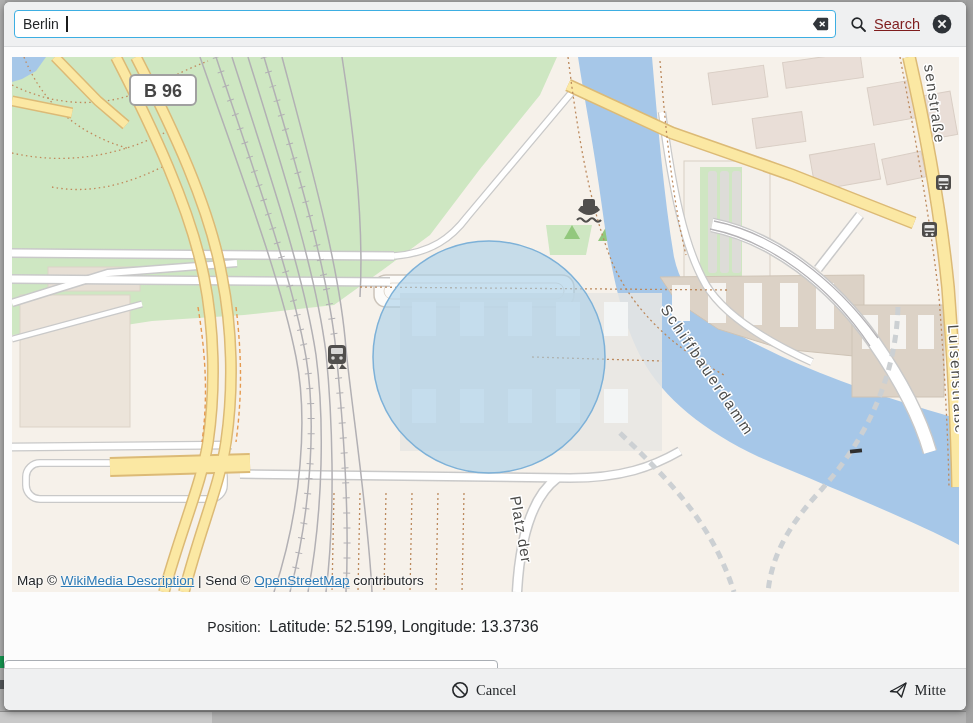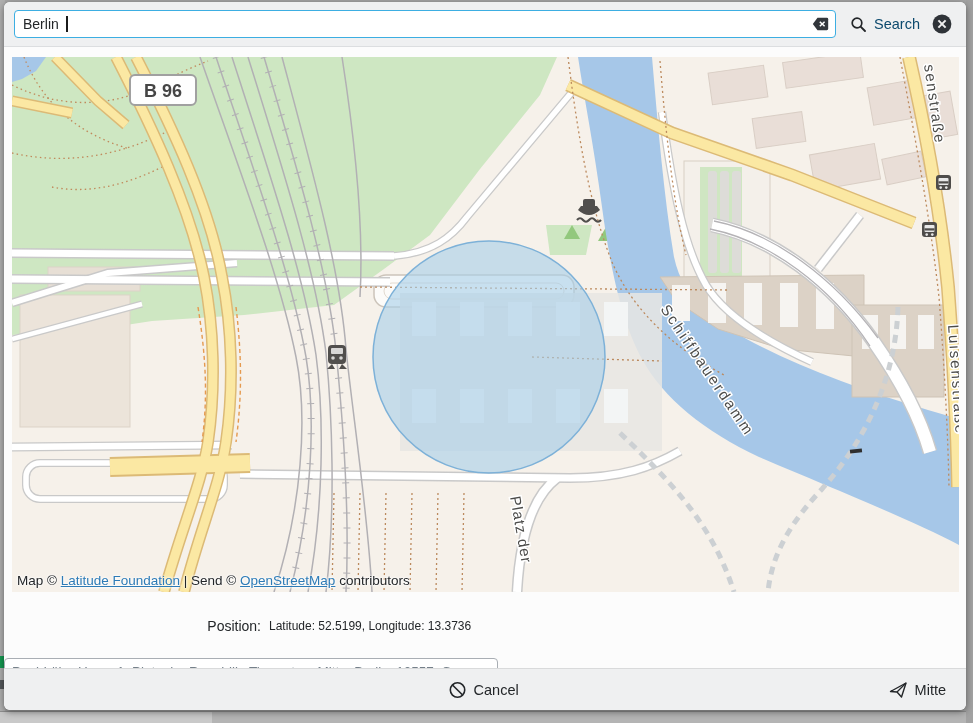--- a/index.html
+++ b/index.html
@@ -19,40 +19,40 @@
             border-radius:6px; box-shadow:0 2px 7px rgba(0,0,0,.45); overflow:hidden; }
 
   .dlg-header { position:absolute; left:0; top:0; width:100%; height:45px; background:#eff0f1;
                 border-bottom:1px solid #dcdee0; display:flex; align-items:center; padding:0 10px; }
   .input-wrap { position:relative; flex:1; height:28px; }
   .search-input { width:100%; height:28px; border:1px solid #3daee2; border-radius:4px; background:#ffffff;
                   font-family:"Liberation Sans", sans-serif; font-size:14px; color:#232629; padding:0 28px 0 8px; outline:none; }
   .caret { position:absolute; left:52px; top:6px; width:1.5px; height:16px; background:#1b1b1b; }
   .clear-icon { position:absolute; right:7px; top:7px; width:17px; height:14px; cursor:pointer; }
   .search-btn { display:flex; align-items:center; gap:7px; margin-left:14px; background:none; border:none;
-                font-family:"Liberation Sans", sans-serif; font-size:14.5px; color:#0c4a6e; cursor:pointer; }
+                font-family:"Liberation Sans", sans-serif; font-size:14.5px; color:#7f1d1d; cursor:pointer;text-decoration:underline; }
   .close-btn { margin-left:12px; margin-right:4px; width:20px; height:20px; border:none; background:none; padding:0; cursor:pointer; }
 
   .map { position:absolute; left:8px; top:55px; width:947px; height:535px; overflow:hidden; background:#f6f1ea; }
   .map svg { display:block; }
   .attribution { position:absolute; left:5px; bottom:4px; font-size:13.5px; color:#232629;
                  text-shadow:0 0 3px #fff, 0 0 3px #fff, 0 0 2px #fff; white-space:pre; }
   .attribution a { color:#2d7bb6; text-decoration:underline; cursor:pointer; }
 
   .form { position:absolute; left:0; top:592px; width:100%; }
   .form-row { display:flex; align-items:center; margin-top:24px; }
   .form-label { width:265px; text-align:right; font-size:14px; padding-right:8px; }
-  .pos-value { font-size:12px; }
+  .pos-value { font-size:16px; }
   .desc-input { width:494px; height:26px; border:1px solid #a9aeb4; border-radius:4px; background:#fff;
                 font-family:"Liberation Sans", sans-serif; font-size:13.5px; color:#75808a; padding:0 7px; }
 
   .dlg-footer { position:absolute; left:0; bottom:0; width:100%; height:42px; background:#eff0f1;
                 border-top:1px solid #d9dadb; border-radius:0 0 6px 6px; }
   .footer-btn { position:absolute; top:0; height:42px; display:flex; align-items:center; gap:7px;
-                background:none; border:none; font-family:Liberation Sans, sans-serif; font-size:14.5px; color:#232629; cursor:pointer; }
+                background:none; border:none; font-family:Liberation Serif, serif; font-size:14.5px; color:#232629; cursor:pointer; }
   .cancel-btn { left:50%; transform:translateX(-52%); }
   .send-btn { right:20px; }
 
   .map-label { font-size:15px; fill:#4b4b49; paint-order:stroke; stroke:#ffffff; stroke-width:3px;
                font-family:"Liberation Sans", sans-serif; }
 </style>
 </head>
 <body>
 
 <div class="screen">
@@ -293,21 +293,21 @@
           <text class="map-label" transform="translate(936,268) rotate(86)" letter-spacing="2">Luisenstraße</text>
           <text class="map-label" transform="translate(498,440) rotate(80)" letter-spacing="1">Platz der</text>
         </g>
 
         <g>
           <rect x="118" y="18" width="66" height="30" rx="5" fill="#fefefe" stroke="#a0a0a0" stroke-width="2"></rect>
           <text x="151" y="40" text-anchor="middle" font-size="18" font-weight="600" fill="#454545" font-family="Liberation Sans, sans-serif">B 96</text>
         </g>
       </svg>
 
-      <div class="attribution"><span>Map © </span><a>Latitude Foundation</a><span> | Send © </span><a>OpenStreetMap</a><span> contributors</span></div>
+      <div class="attribution"><span>Map © </span><a>WikiMedia Description</a><span> | Send © </span><a>OpenStreetMap</a><span> contributors</span></div>
     </div>
 
     <div class="form">
       <div class="form-row">
         <span class="form-label">Position:</span>
         <span class="pos-value">Latitude: 52.5199, Longitude: 13.3736</span>
       </div>
       <div class="form-row">
         <input class="desc-input" type="text" value="Paul-Löbe-Haus, 1, Platz der Republik, Tiergarten, Mitte, Berlin, 10557, Germany" style="">
       </div>

